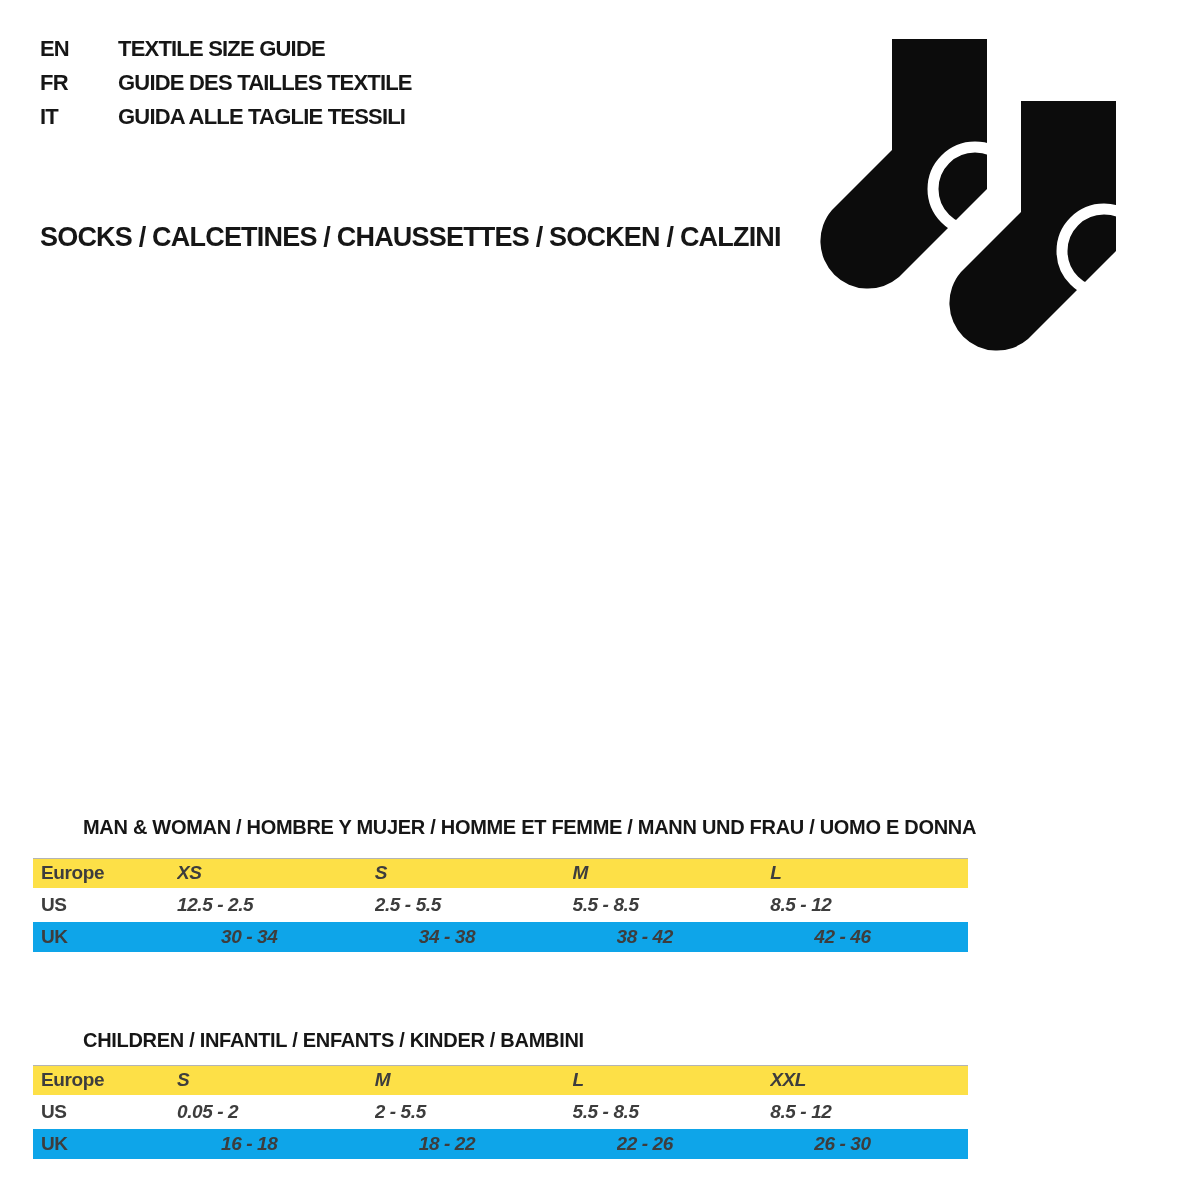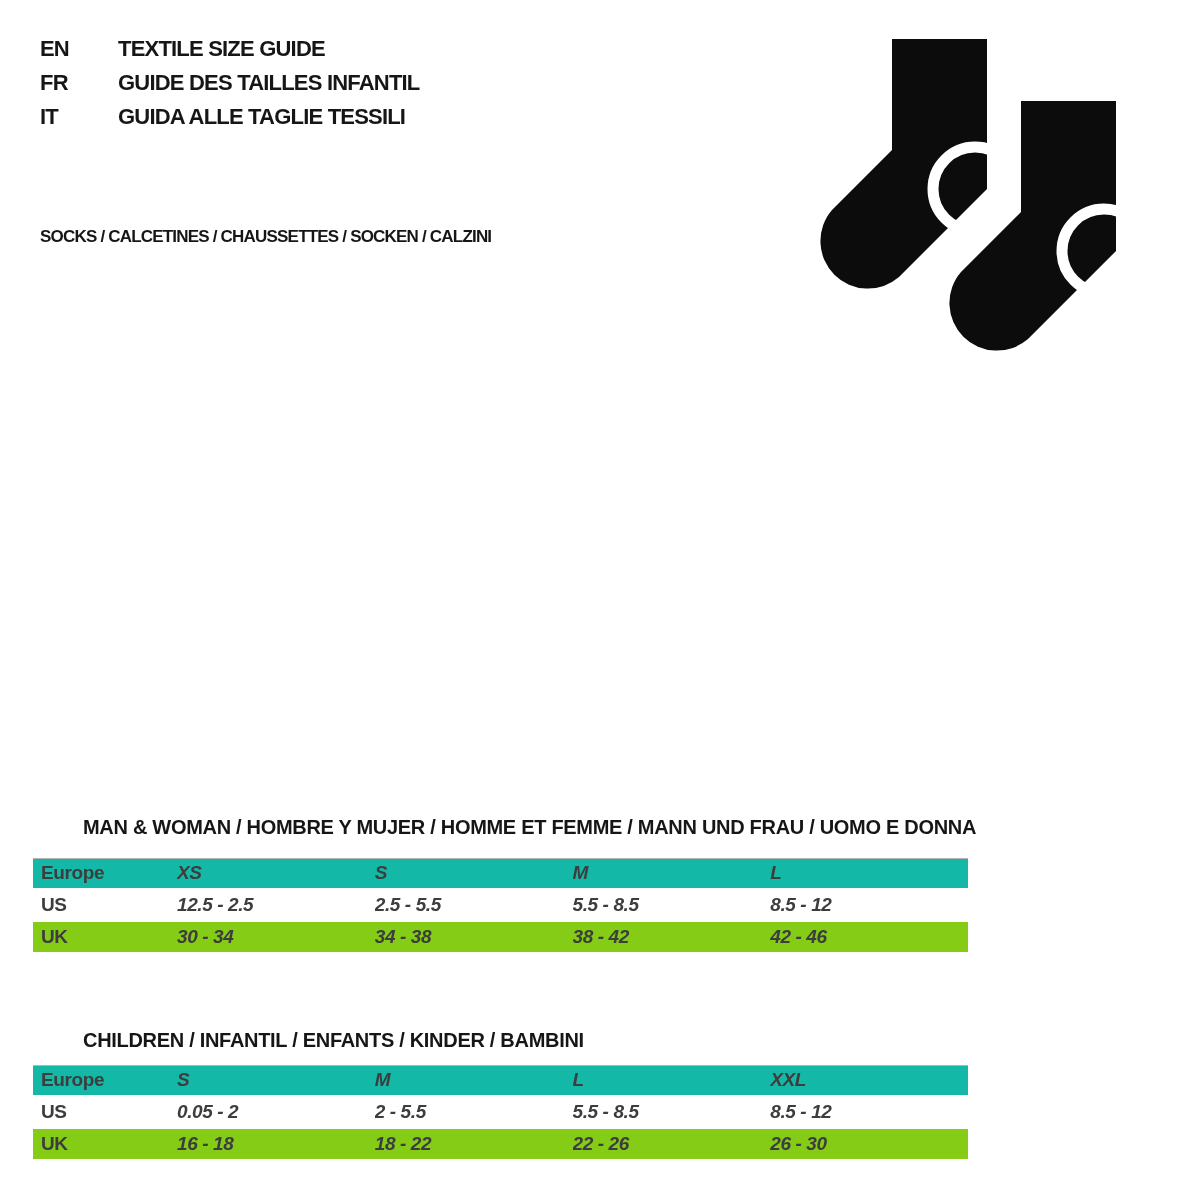--- a/index.html
+++ b/index.html
@@ -10,61 +10,61 @@
   
   .lang-list{position:absolute;left:40px;top:32px;}
   .lang-row{display:flex;height:34px;line-height:34px;}
   .lang-code,.lang-label{
     font-weight:700;font-size:22px;letter-spacing:-0.8px;color:#161616;white-space:nowrap;
   }
   .lang-code{width:78px;flex:0 0 78px;}
   
   .category{
     position:absolute;left:40px;top:220px;height:34px;line-height:34px;
-    font-weight:700;font-size:17px;letter-spacing:-0.8px;color:#161616;white-space:nowrap;
+    font-weight:700;font-size:27px;letter-spacing:-0.8px;color:#161616;white-space:nowrap;
   }
   
   .socks{position:absolute;left:817px;top:39px;width:300px;height:316px;}
   .sock-body{fill:#0c0c0c;}
   .sock-heel{fill:none;stroke:#ffffff;stroke-width:11px;}
   
   .size-table{position:absolute;left:33px;width:935px;}
   .t1{top:815px;}
   .t2{top:1028px;}
   .table-title{
     height:24px;line-height:24px;padding-left:7px;
     font-size:20px;font-weight:700;letter-spacing:-0.3px;color:#161616;white-space:nowrap;margin-left:43px;
   }
   .t1 .table-title{margin-bottom:19px;}
   .t2 .table-title{margin-bottom:13px;}
   .grid{
     display:grid;grid-template-columns:144px 1fr 1fr 1fr 1fr;
     height:30px;line-height:30px;margin-bottom:2px;
     font-size:19px;font-weight:700;letter-spacing:-0.4px;color:#3d3d3d;
   }
-  .grid.header{background:#14b8a6;box-shadow:inset 0 1px 0 #b4b4b4;}
+  .grid.header{background:#fde047;box-shadow:inset 0 1px 0 #b4b4b4;}
   .grid.row-white{background:#ffffff;}
-  .grid.row-gray{background:#84cc16;}
+  .grid.row-gray{background:#0ea5e9;gap:44px;}
   .cell{overflow:hidden;white-space:nowrap;}
   .cell.label{padding-left:8px;text-align:left;}
   .cell.center{text-align:left;font-style:italic;}
 </style>
 </head>
 <body>
 
 <div class="page">
 
   <div class="lang-list">
     <div class="lang-row">
       <span class="lang-code">EN</span>
       <span class="lang-label">TEXTILE SIZE GUIDE</span>
     </div>
     <div class="lang-row">
       <span class="lang-code">FR</span>
-      <span class="lang-label">GUIDE DES TAILLES INFANTIL</span>
+      <span class="lang-label">GUIDE DES TAILLES TEXTILE</span>
     </div>
     <div class="lang-row">
       <span class="lang-code">IT</span>
       <span class="lang-label">GUIDA ALLE TAGLIE TESSILI</span>
     </div>
   </div>
 
   <div class="category">SOCKS / CALCETINES / CHAUSSETTES / SOCKEN / CALZINI</div>
 
   <svg class="socks" viewBox="0 0 300 316" xmlns="http://www.w3.org/2000/svg" aria-hidden="true">

